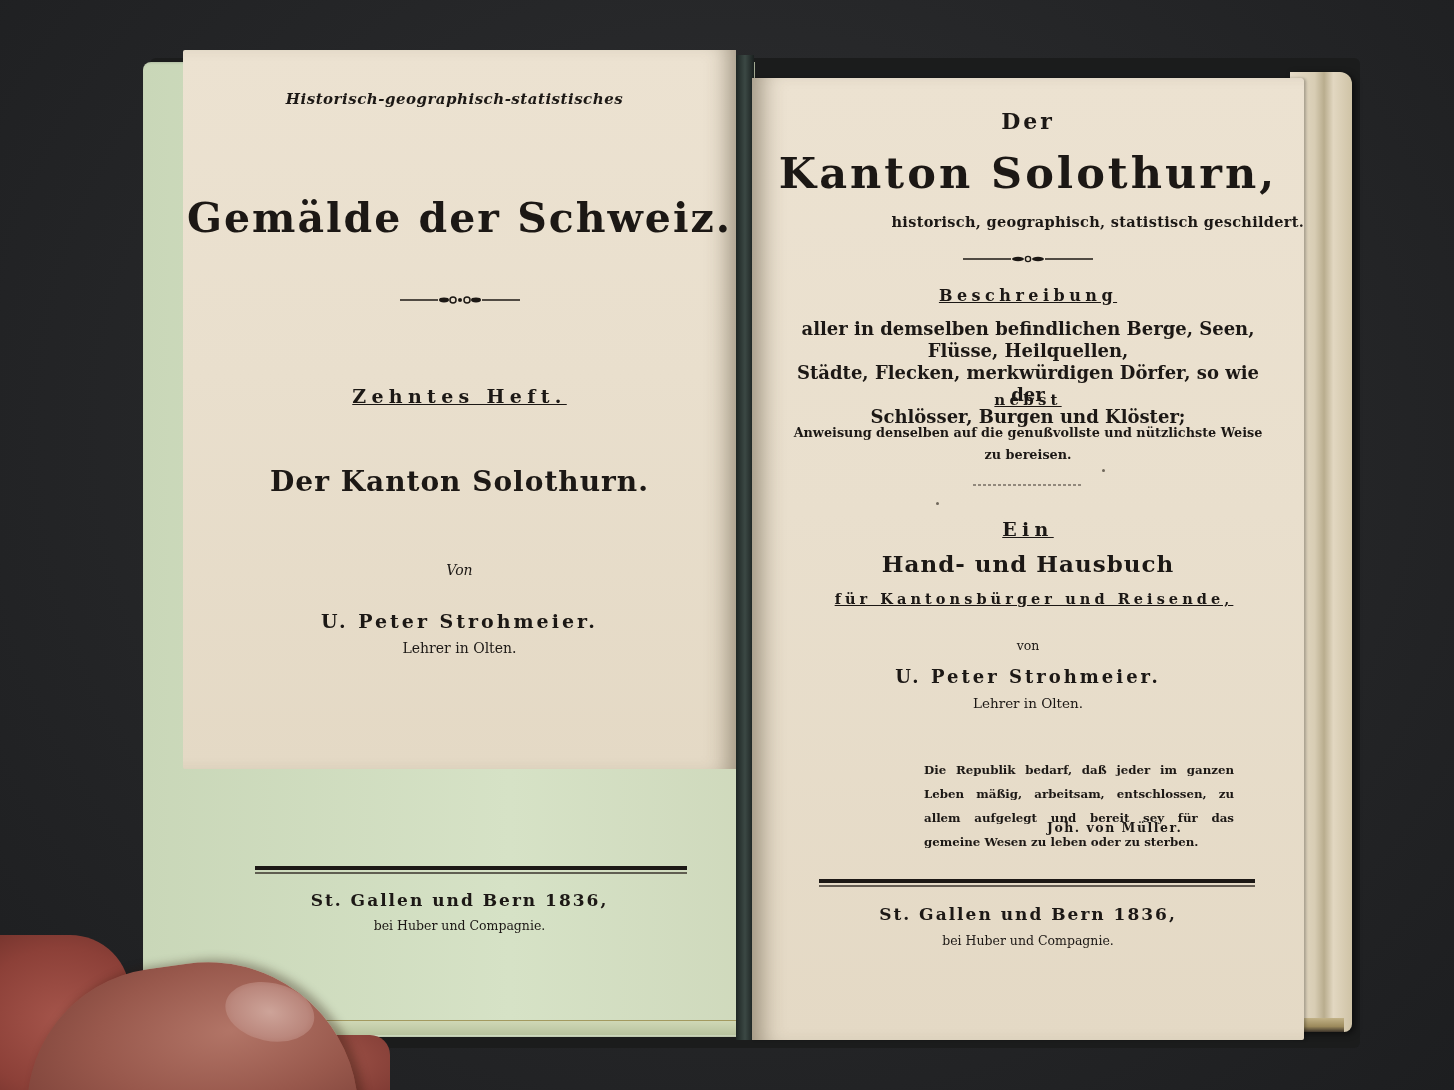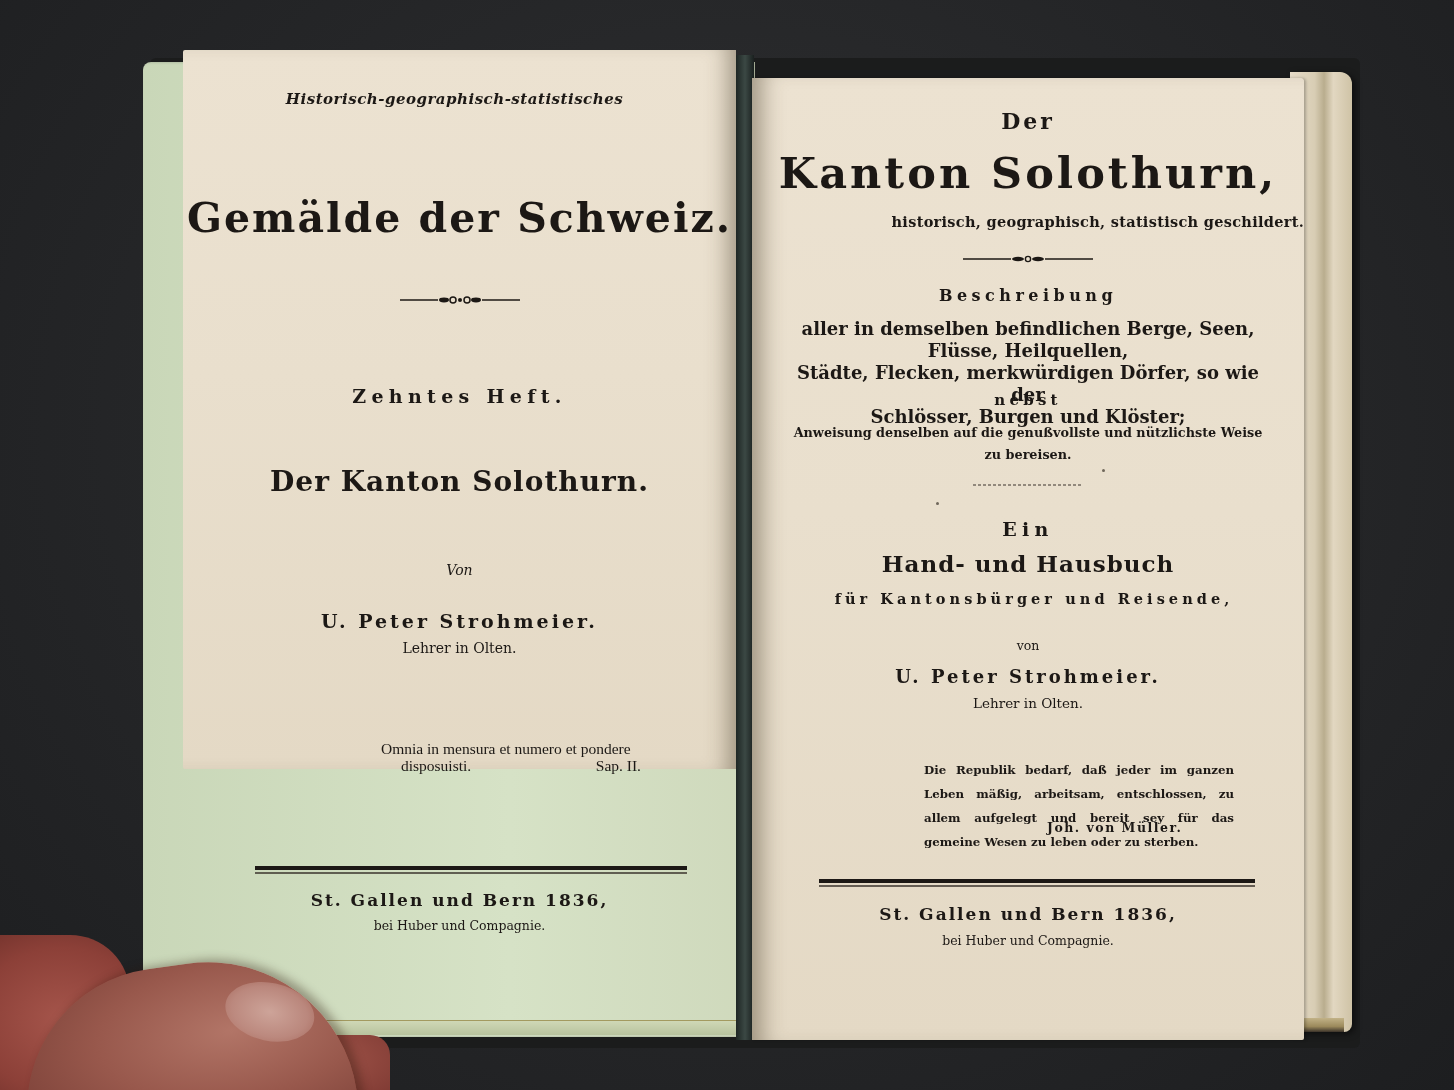--- a/index.html
+++ b/index.html
@@ -49,21 +49,21 @@
       left: 183px; top: 50px; width: 553px; height: 719px;
       border-radius: 2px 0 0 2px;
       box-shadow: inset -22px 0 22px -14px rgba(70,60,40,.45);
     }
     .page-right {
       left: 752px; top: 78px; width: 552px; height: 962px;
       border-radius: 0 4px 2px 0;
       box-shadow: inset 24px 0 22px -14px rgba(70,60,40,.45), 2px 0 3px rgba(0,0,0,.25);
     }
     .center { position: absolute; left: 0; right: 0; text-align: center; }
-    .spaced { letter-spacing: 0.28em; }
+    .spaced { letter-spacing: 0.28em; text-decoration: underline; }
 
     
     .lp-supertitle { top: 40px; font-size: 15px; font-style: italic; font-weight: bold; letter-spacing: .5px; left: 0; right: 10px; }
     .lp-title { top: 120px; font-size: 41px; font-weight: bold; letter-spacing: 2px; margin-top: 24px; }
     .ornament { height: 14px; display: flex; justify-content: center; align-items: center; }
     .lp-orn { top: 243px; }
     .lp-issue { top: 335px; font-size: 19px; font-weight: bold; }
     .lp-subtitle { top: 415px; font-size: 28px; font-weight: bold; letter-spacing: 1px; }
     .lp-by { top: 512px; font-size: 14px; font-style: italic; }
     .lp-author { top: 560px; font-size: 19px; font-weight: bold; letter-spacing: 3px; }
@@ -153,27 +153,20 @@
         <circle cx="60" cy="6" r="2" fill="#1c1815"></circle>
         <circle cx="67" cy="6" r="3" fill="none" stroke="#1c1815" stroke-width="1.5"></circle>
         <ellipse cx="76" cy="6" rx="5" ry="2.4" fill="#1c1815"></ellipse>
       </svg>
     </div>
     <div class="center lp-issue spaced">Zehntes Heft.</div>
     <div class="center lp-subtitle">Der Kanton Solothurn.</div>
     <div class="center lp-by">Von</div>
     <div class="center lp-author">U. Peter Strohmeier.</div>
     <div class="center lp-author-role">Lehrer in Olten.</div>
-    <div class="center lp-motto">
-      <div>Omnia in mensura et numero et pondere</div>
-      <div class="l2">
-        <span>disposuisti.</span>
-        <span>Sap. II.</span>
-      </div>
-    </div>
     <div class="rule lp-rule">
       <div class="thick"></div>
         <div class="gap"></div>
         <div class="thin"></div>
     </div>
     <div class="center lp-imprint">St. Gallen und Bern 1836,</div>
     <div class="center lp-publisher">bei Huber und Compagnie.</div>
   </div>
 
   <div class="page page-right">

